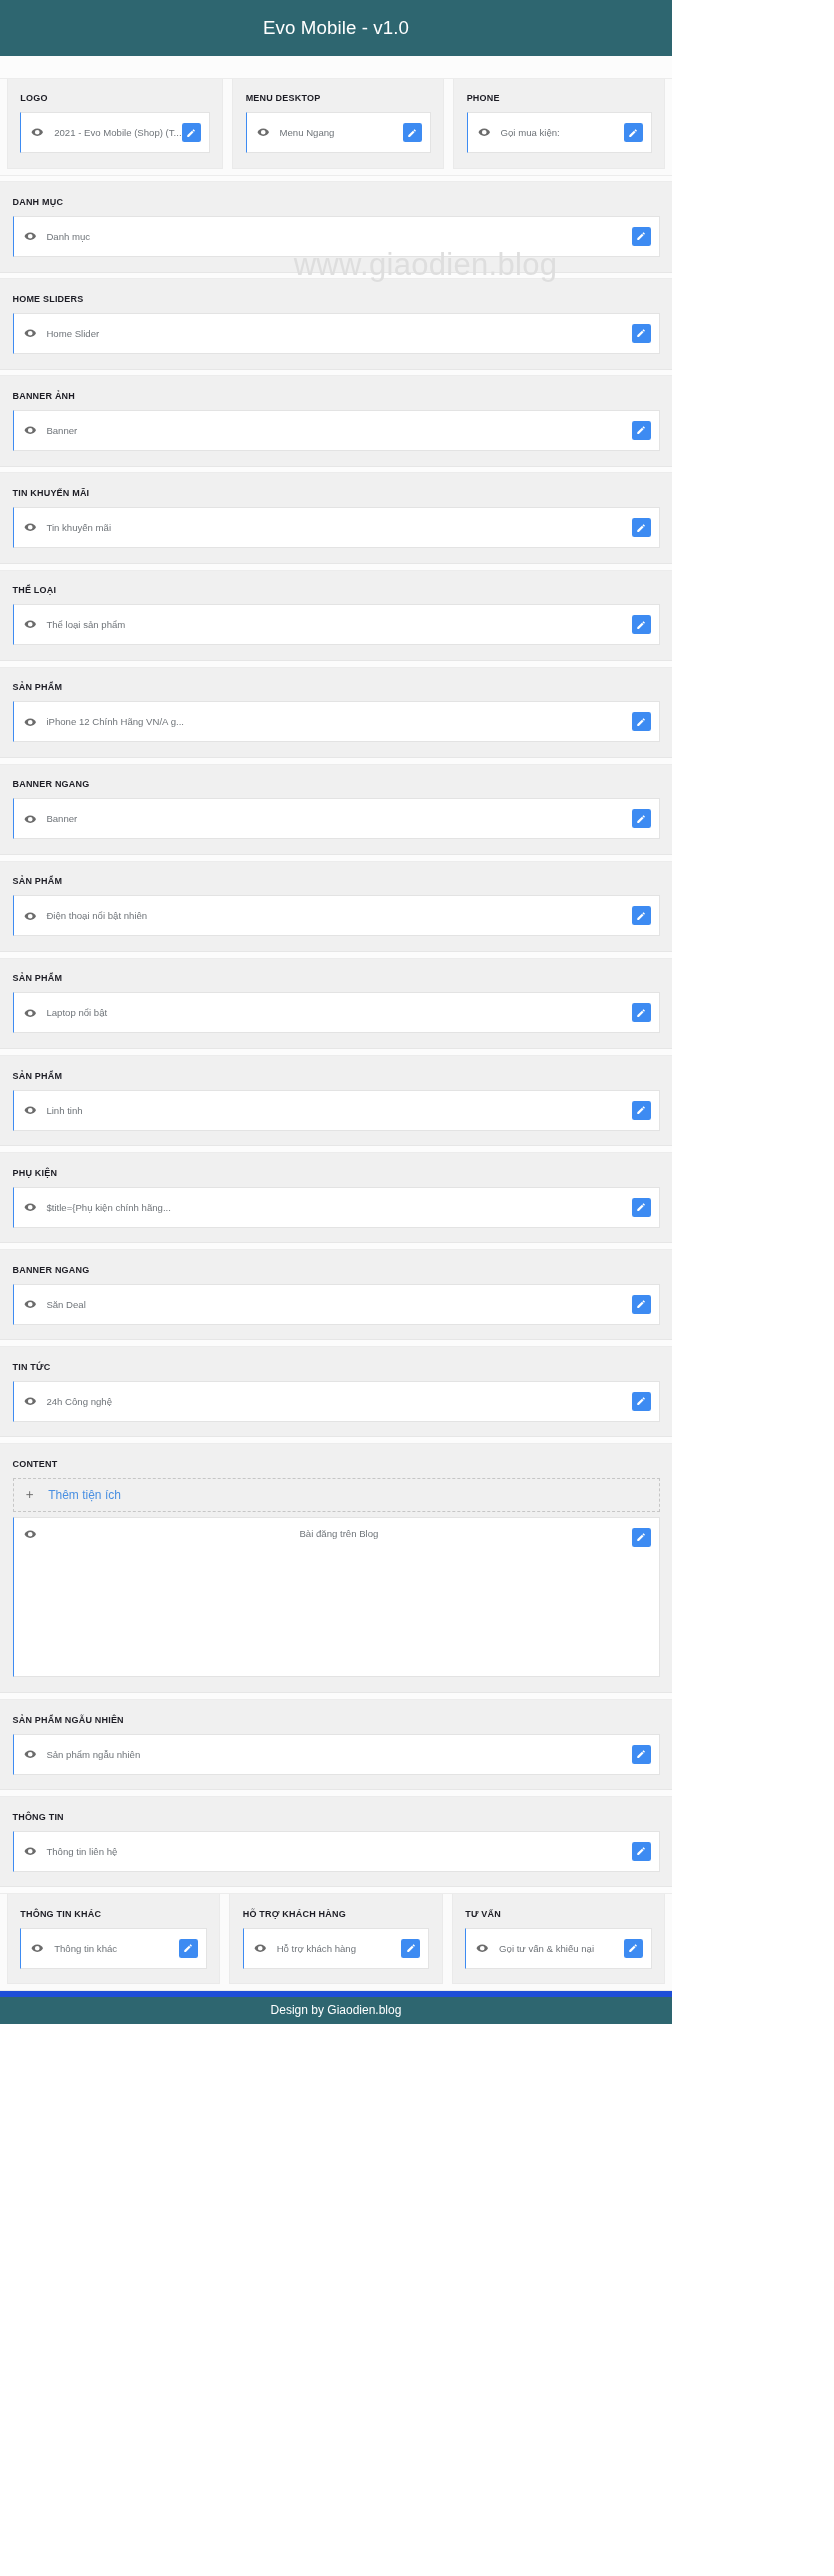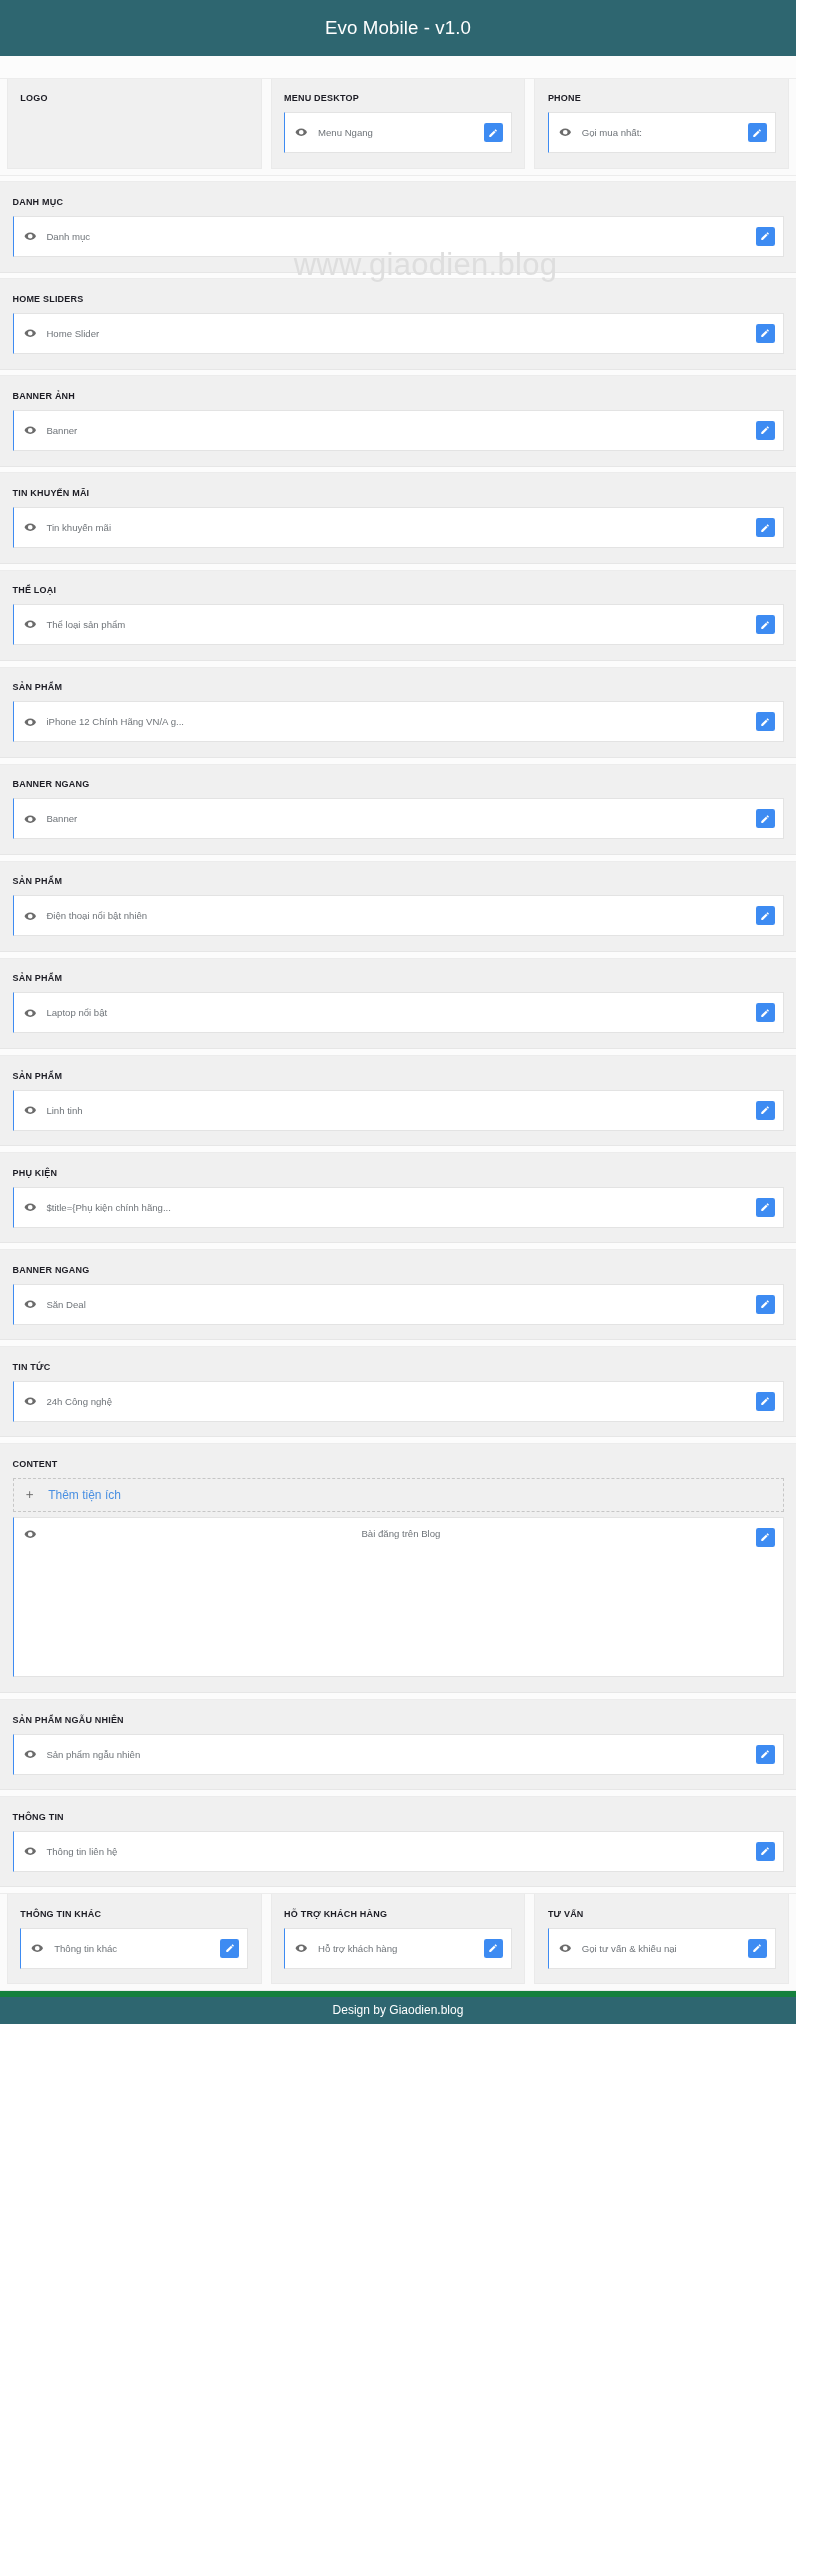--- a/index.html
+++ b/index.html
@@ -8,22 +8,22 @@
   }
   body {
     width: 835px;
     background: #ffffff;
     font-family: "Liberation Sans", sans-serif;
     -webkit-font-smoothing: antialiased;
   }
 
   
   .app {
-    width: 796px;
-    background: #15803d;
+    width: 672px;
+    background: #1d4ed8;
     position: relative;
   }
 
   
   .app-header {
     background: #2e6670;
     height: 56px;
     display: flex;
     align-items: center;
     justify-content: center;
@@ -198,20 +198,34 @@
   <div class="body-wrap">
 
     <div class="watermark">www.giaodien.blog</div>
 
     <div class="spacer-top"></div>
 
     <div class="section cols">
 
       <div class="col">
         <div class="section-title">LOGO</div>
+        <div class="widget">
+          <span class="eye-icon">
+            <svg width="12.5" height="12.5" viewBox="0 0 24 24">
+                <path fill="#6b6b6b" d="M12 5C6.5 5 2.2 8.6 1 12c1.2 3.4 5.5 7 11 7s9.8-3.6 11-7c-1.2-3.4-5.5-7-11-7zm0 11.5A4.5 4.5 0 1 1 16.5 12 4.5 4.5 0 0 1 12 16.5z"></path>
+                <circle cx="12" cy="12" r="2.2" fill="#ffffff"></circle>
+              </svg>
+          </span>
+          <span class="widget-label">2021 - Evo Mobile (Shop) (T...</span>
+          <span class="edit-btn">
+            <svg width="10.2" height="10.2" viewBox="0 0 24 24">
+                <path fill="#ffffff" d="M3 17.25V21h3.75L17.81 9.94l-3.75-3.75L3 17.25zM20.71 7.04a1 1 0 0 0 0-1.41l-2.34-2.34a1 1 0 0 0-1.41 0l-1.83 1.83 3.75 3.75 1.83-1.83z"></path>
+              </svg>
+          </span>
+        </div>
       </div>
 
       <div class="col">
         <div class="section-title">MENU DESKTOP</div>
         <div class="widget">
           <span class="eye-icon">
             <svg width="12.5" height="12.5" viewBox="0 0 24 24">
                 <path fill="#6b6b6b" d="M12 5C6.5 5 2.2 8.6 1 12c1.2 3.4 5.5 7 11 7s9.8-3.6 11-7c-1.2-3.4-5.5-7-11-7zm0 11.5A4.5 4.5 0 1 1 16.5 12 4.5 4.5 0 0 1 12 16.5z"></path>
                 <circle cx="12" cy="12" r="2.2" fill="#ffffff"></circle>
               </svg>
@@ -227,21 +241,21 @@
 
       <div class="col">
         <div class="section-title">PHONE</div>
         <div class="widget">
           <span class="eye-icon">
             <svg width="12.5" height="12.5" viewBox="0 0 24 24">
                 <path fill="#6b6b6b" d="M12 5C6.5 5 2.2 8.6 1 12c1.2 3.4 5.5 7 11 7s9.8-3.6 11-7c-1.2-3.4-5.5-7-11-7zm0 11.5A4.5 4.5 0 1 1 16.5 12 4.5 4.5 0 0 1 12 16.5z"></path>
                 <circle cx="12" cy="12" r="2.2" fill="#ffffff"></circle>
               </svg>
           </span>
-          <span class="widget-label">Gọi mua nhất:</span>
+          <span class="widget-label">Gọi mua kiện:</span>
           <span class="edit-btn">
             <svg width="10.2" height="10.2" viewBox="0 0 24 24">
                 <path fill="#ffffff" d="M3 17.25V21h3.75L17.81 9.94l-3.75-3.75L3 17.25zM20.71 7.04a1 1 0 0 0 0-1.41l-2.34-2.34a1 1 0 0 0-1.41 0l-1.83 1.83 3.75 3.75 1.83-1.83z"></path>
               </svg>
           </span>
         </div>
       </div>
 
     </div>
 

